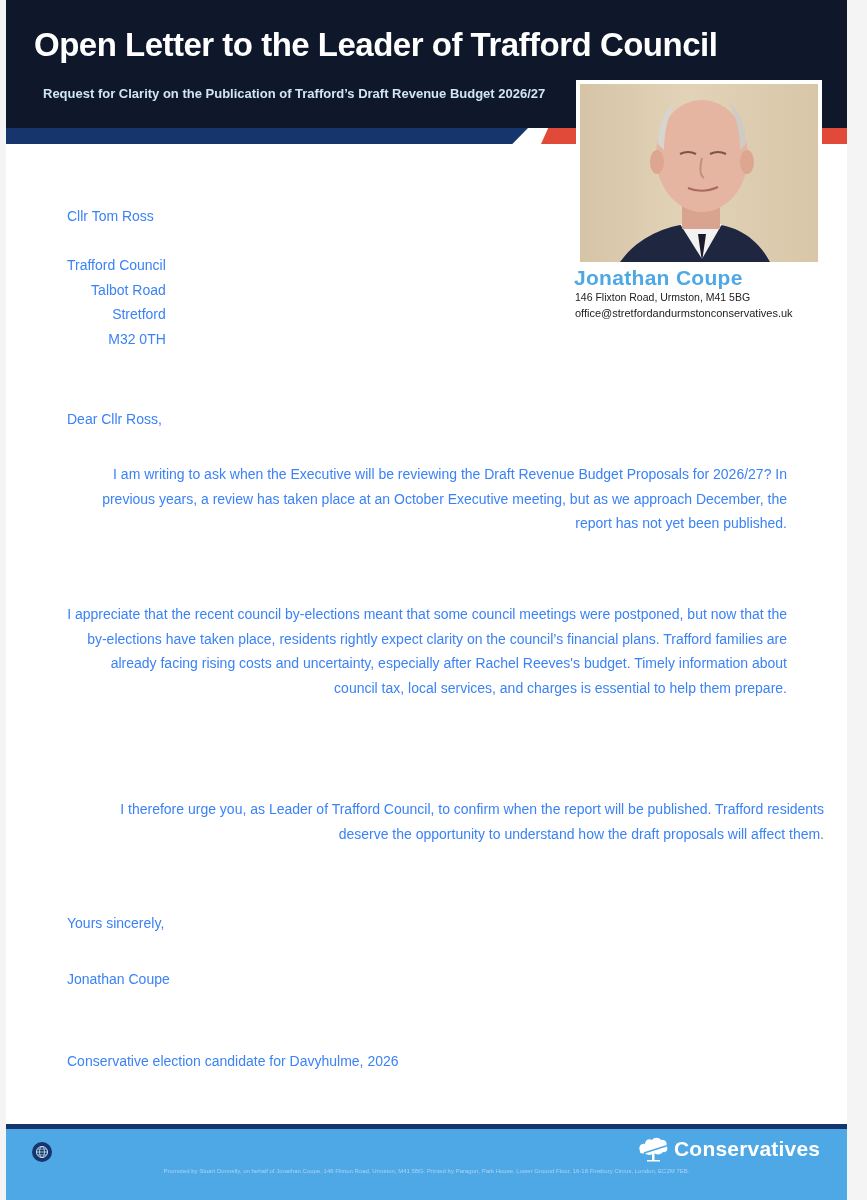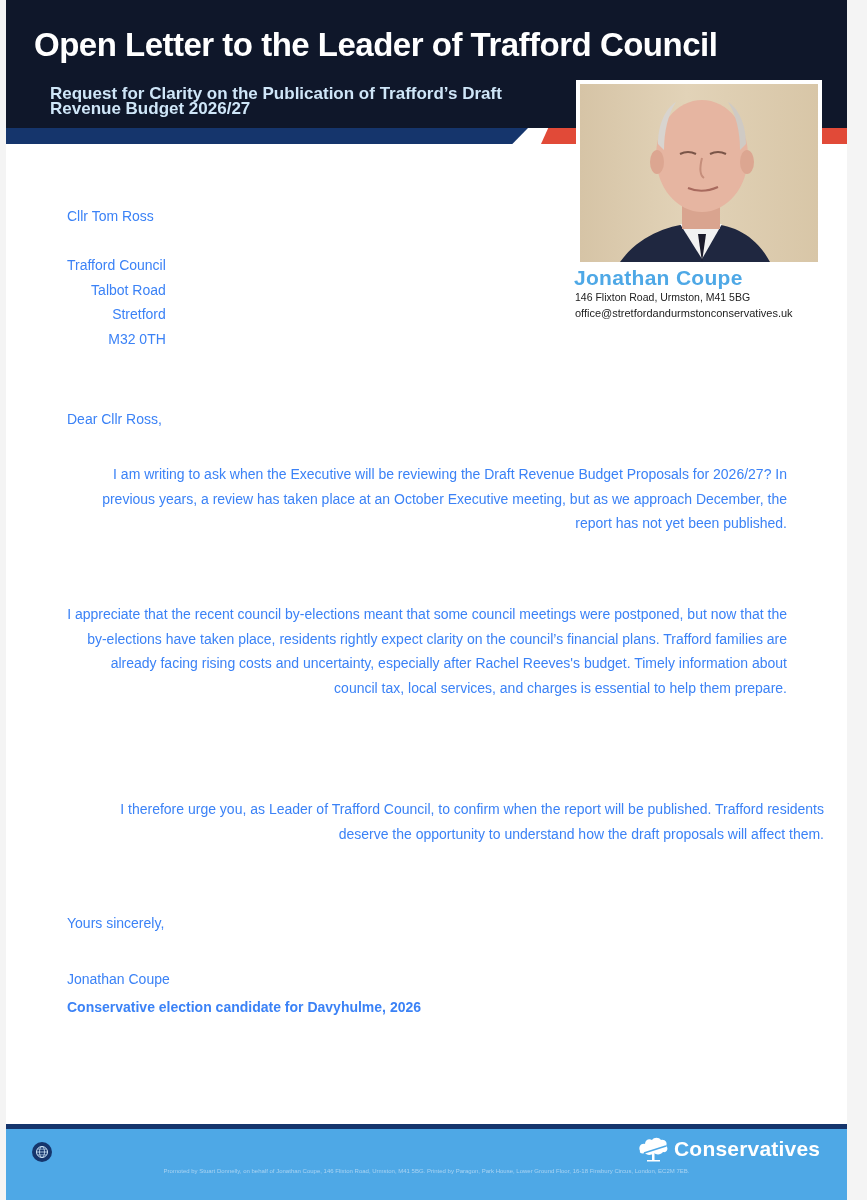--- a/index.html
+++ b/index.html
@@ -3,21 +3,21 @@
 <meta charset="utf-8">
 <style>
   * { box-sizing: border-box; margin: 0; padding: 0; }
   html, body { width: 867px; height: 1200px; background: #f4f4f4; overflow: hidden; }
   body { font-family: "Liberation Sans", "DejaVu Sans", sans-serif; color: #111; position: relative; }
 
   .page { position: absolute; left: 6px; top: 0; width: 841px; height: 1200px; background: #ffffff; }
 
   .header { position: absolute; left: 0; top: 0; width: 841px; height: 128px; background: #0f172a; }
   .header-title { position: absolute; left: 28px; top: 26px; font-size: 33px; font-weight: bold; color: #ffffff; letter-spacing: -0.5px; white-space: nowrap; }
-  .header-subtitle { position: absolute; left: 44px; top: 86px; width: 520px; font-size: 17px; font-weight: bold; line-height: 15px; color: #cfe6f8; }
+  .header-subtitle { position: absolute; left: 37px; top: 86px; width: 520px; font-size: 13px; font-weight: bold; line-height: 15px; color: #cfe6f8; }
 
   .stripe-navy { position: absolute; left: 0; top: 128px; width: 522px; height: 16px; background: #15356c; clip-path: polygon(0 0, 100% 0, 97% 100%, 0 100%); }
   .stripe-red-left { position: absolute; left: 535px; top: 128px; width: 40px; height: 16px; background: #e14a38; clip-path: polygon(18% 0, 100% 0, 100% 100%, 0 100%); }
   .stripe-red-right { position: absolute; left: 816px; top: 128px; width: 25px; height: 16px; background: #e14a38; }
 
   .photo-frame { position: absolute; left: 570px; top: 80px; width: 246px; height: 186px; background: #ffffff; padding: 4px; }
   .photo { width: 100%; height: 100%; background: linear-gradient(90deg, #d6c4a6 0%, #e2d3b8 45%, #d8c6a7 100%); position: relative; overflow: hidden; }
   .photo svg { position: absolute; left: 0; top: 0; }
 
   .candidate-name { position: absolute; left: 568px; top: 266px; font-size: 21px; font-weight: bold; color: #4ea8e6; letter-spacing: 0.3px; white-space: nowrap; }
@@ -28,21 +28,21 @@
   .recipient { top: 204px; }
   .address { top: 253px; }
   .address div { height: 24.5px; }
   .salutation { top: 407px; }
   .para { width: 720px; }
   .para1 { top: 462px; }
   .para2 { top: 602px; }
   .para3 { top: 797px; margin-left: 37px; }
   .closing { top: 911px; }
   .signature { top: 967px; }
-  .sig-title { top: 995px; font-weight: bold; }
+  .sig-title { top: 1049px; font-weight: normal; }
 
   .footer { position: absolute; left: 0; top: 1124px; width: 841px; height: 88px; background: #4ea8e6; border-top: 5px solid #15356c; }
   .globe { position: absolute; left: 26px; top: 13px; width: 20px; height: 20px; border-radius: 50%; background: #15356c; display: flex; align-items: center; justify-content: center; }
   .cons-logo { position: absolute; left: 630px; top: 6px; display: flex; align-items: center; gap: 4px; }
   .cons-text { font-size: 21px; font-weight: bold; color: #ffffff; letter-spacing: 0.2px; }
   .imprint { position: absolute; left: 0; top: 39px; width: 841px; text-align: center; font-size: 6px; color: #a9d3f2; white-space: nowrap; }
 </style>
 </head>
 <body>
 

